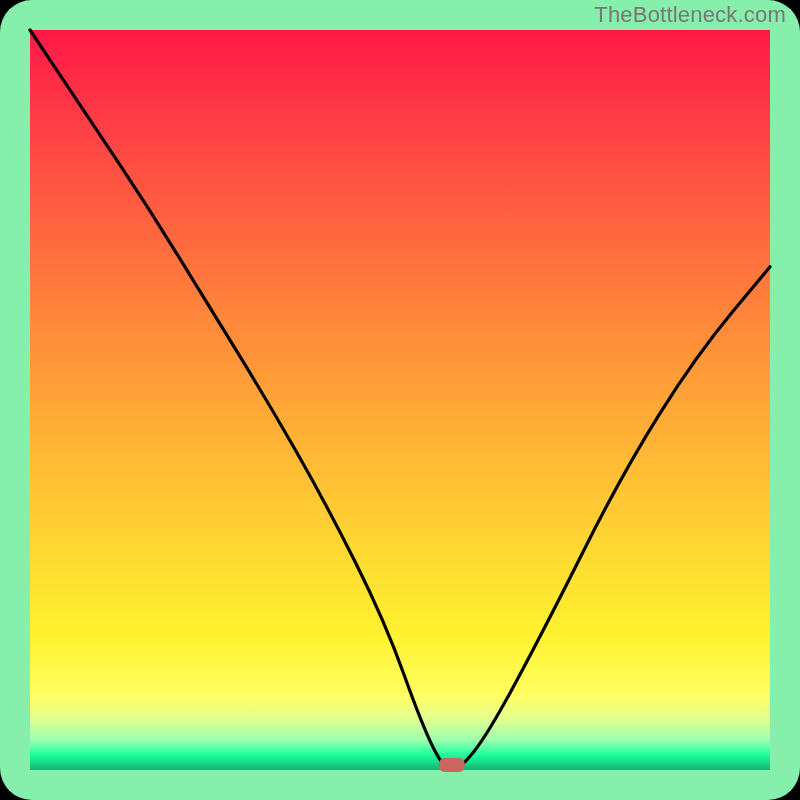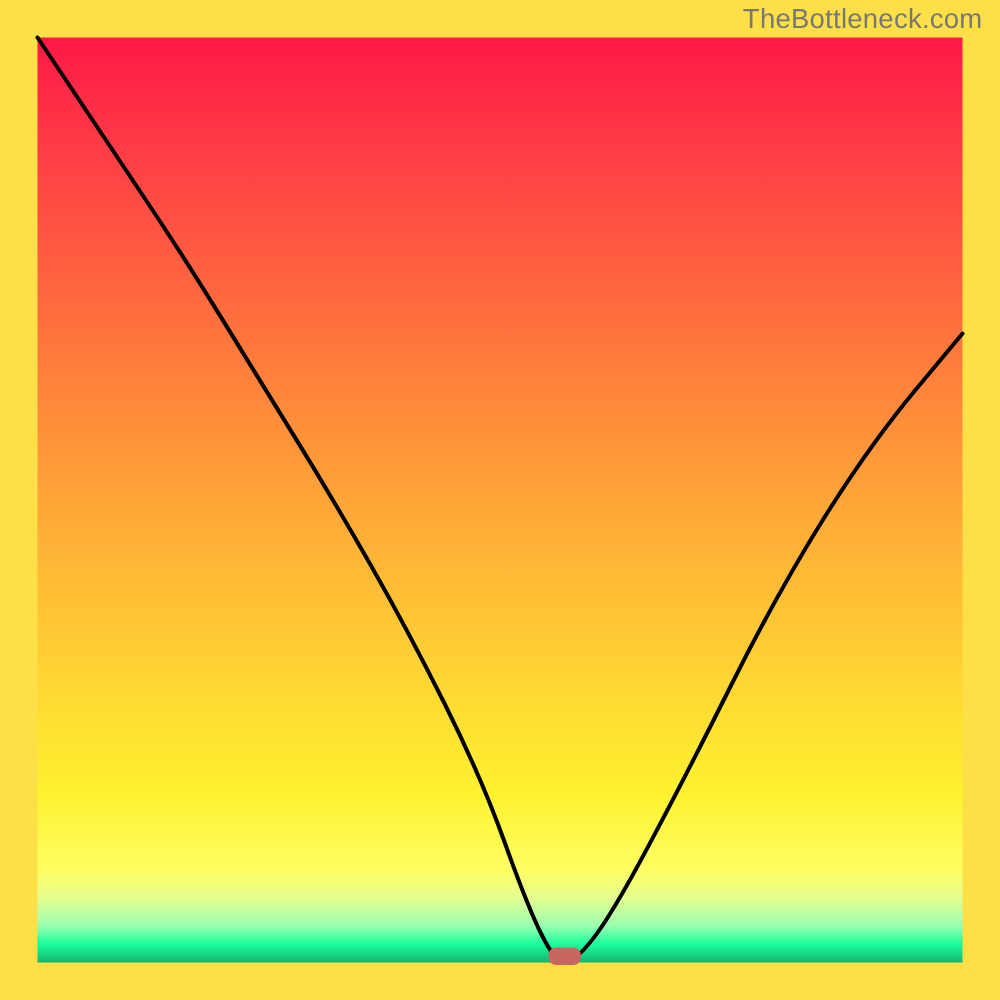--- a/index.html
+++ b/index.html
@@ -8,21 +8,22 @@
     width: 800px;
     height: 800px;
     background: #000;
     overflow: hidden;
     font-family: Arial, Helvetica, sans-serif;
   }
   .frame {
     position: relative;
     width: 800px;
     height: 800px;
-    background: #fde047;
+    background: #86efac;
+    border-radius: 32px;
   }
   .watermark {
     position: absolute;
     top: 2px;
     right: 14px;
     color: #777;
     font-size: 22px;
     letter-spacing: 0.2px;
     z-index: 10;
   }

